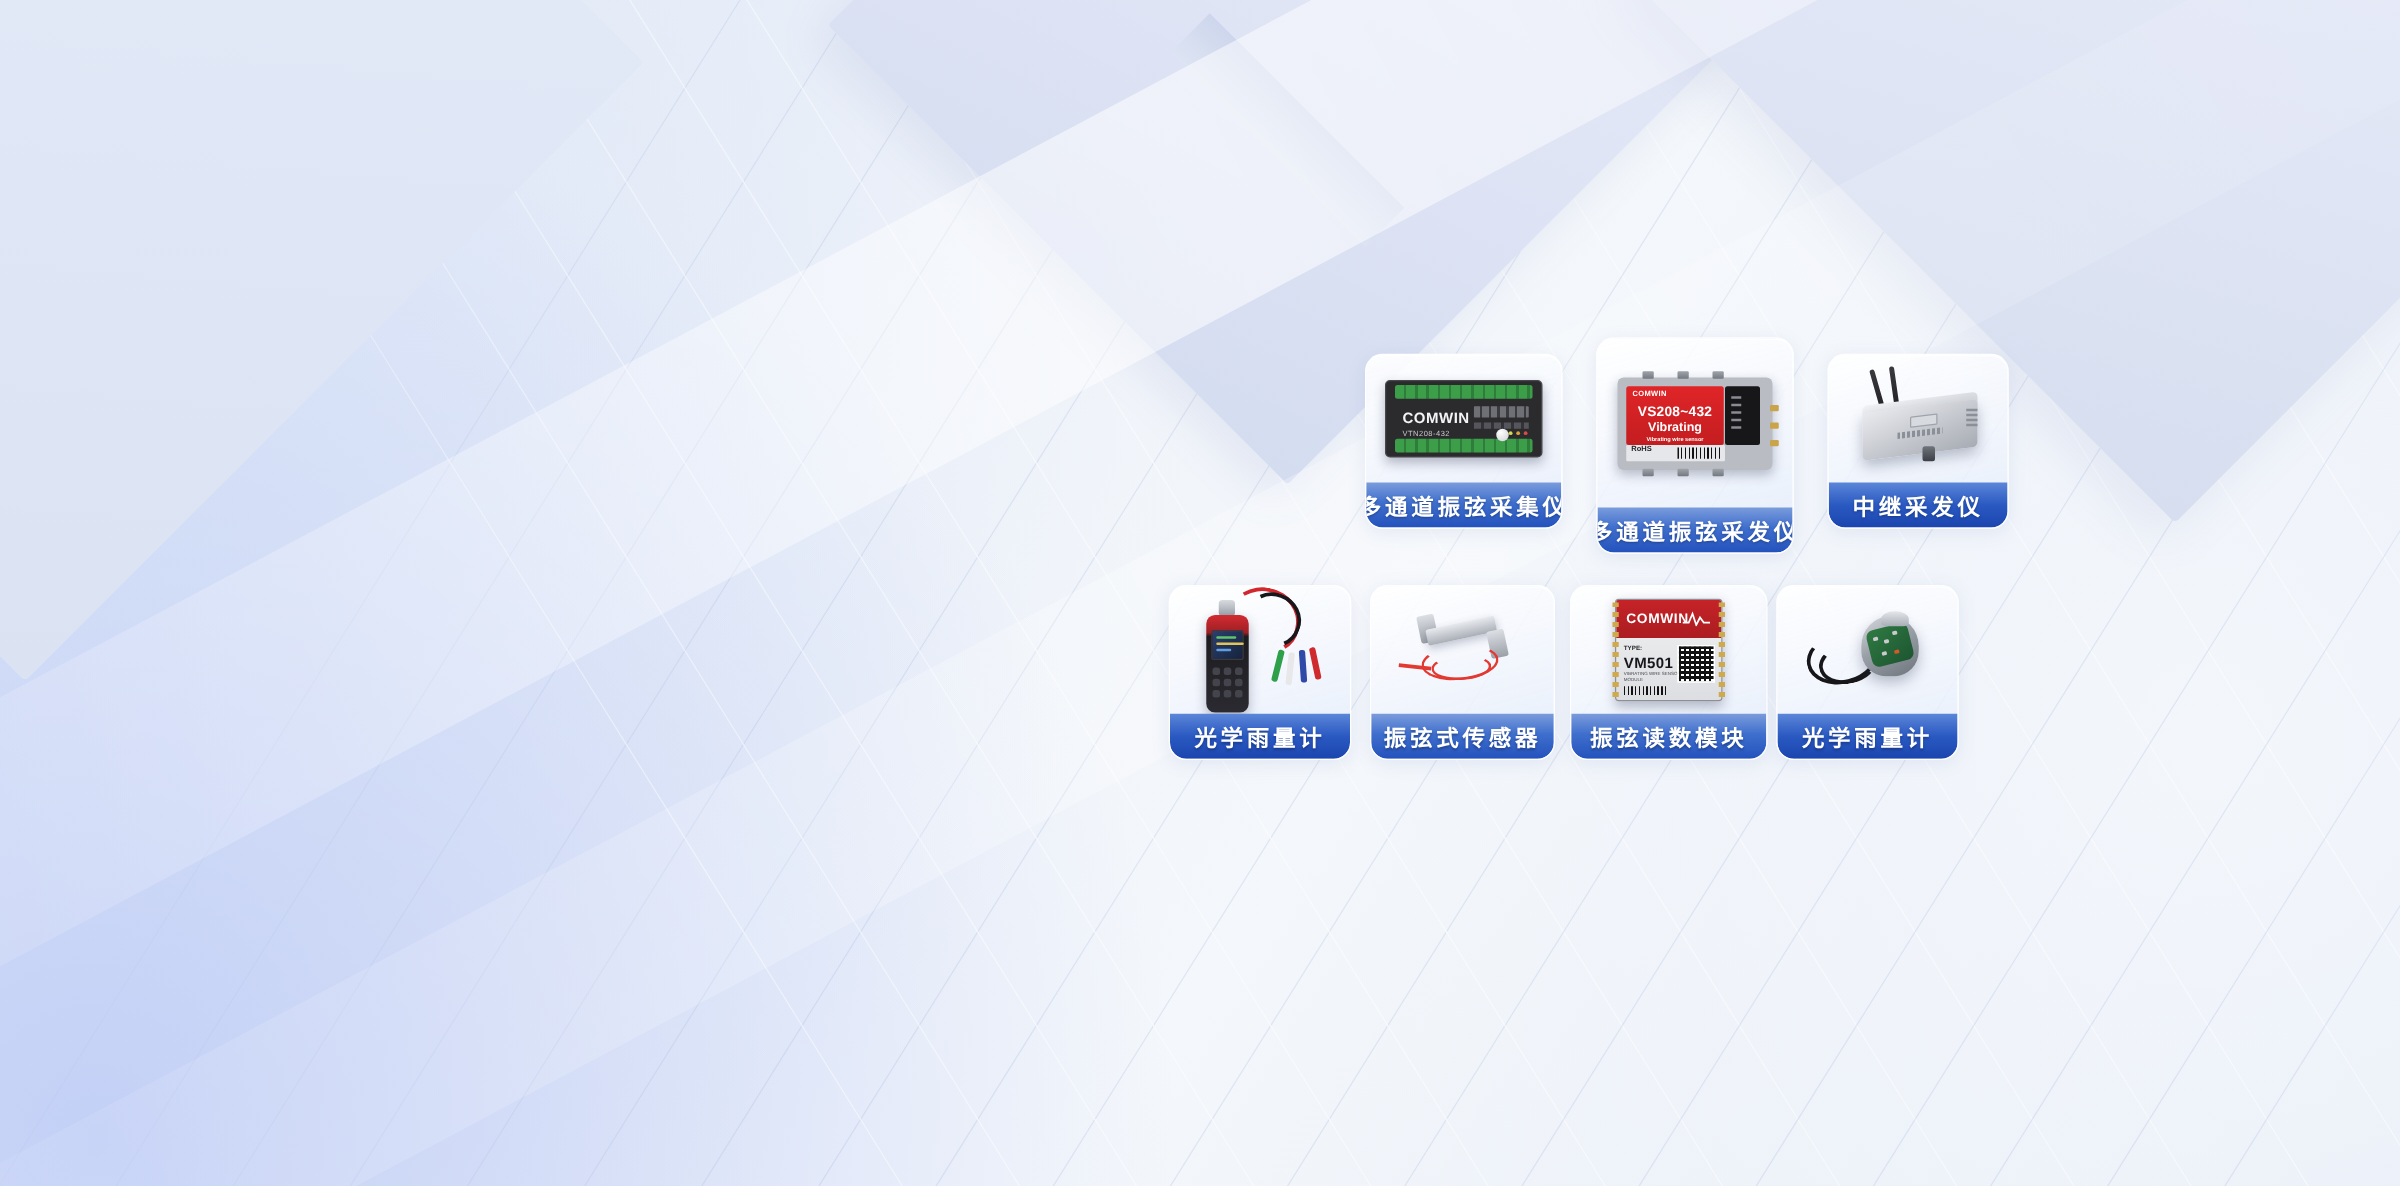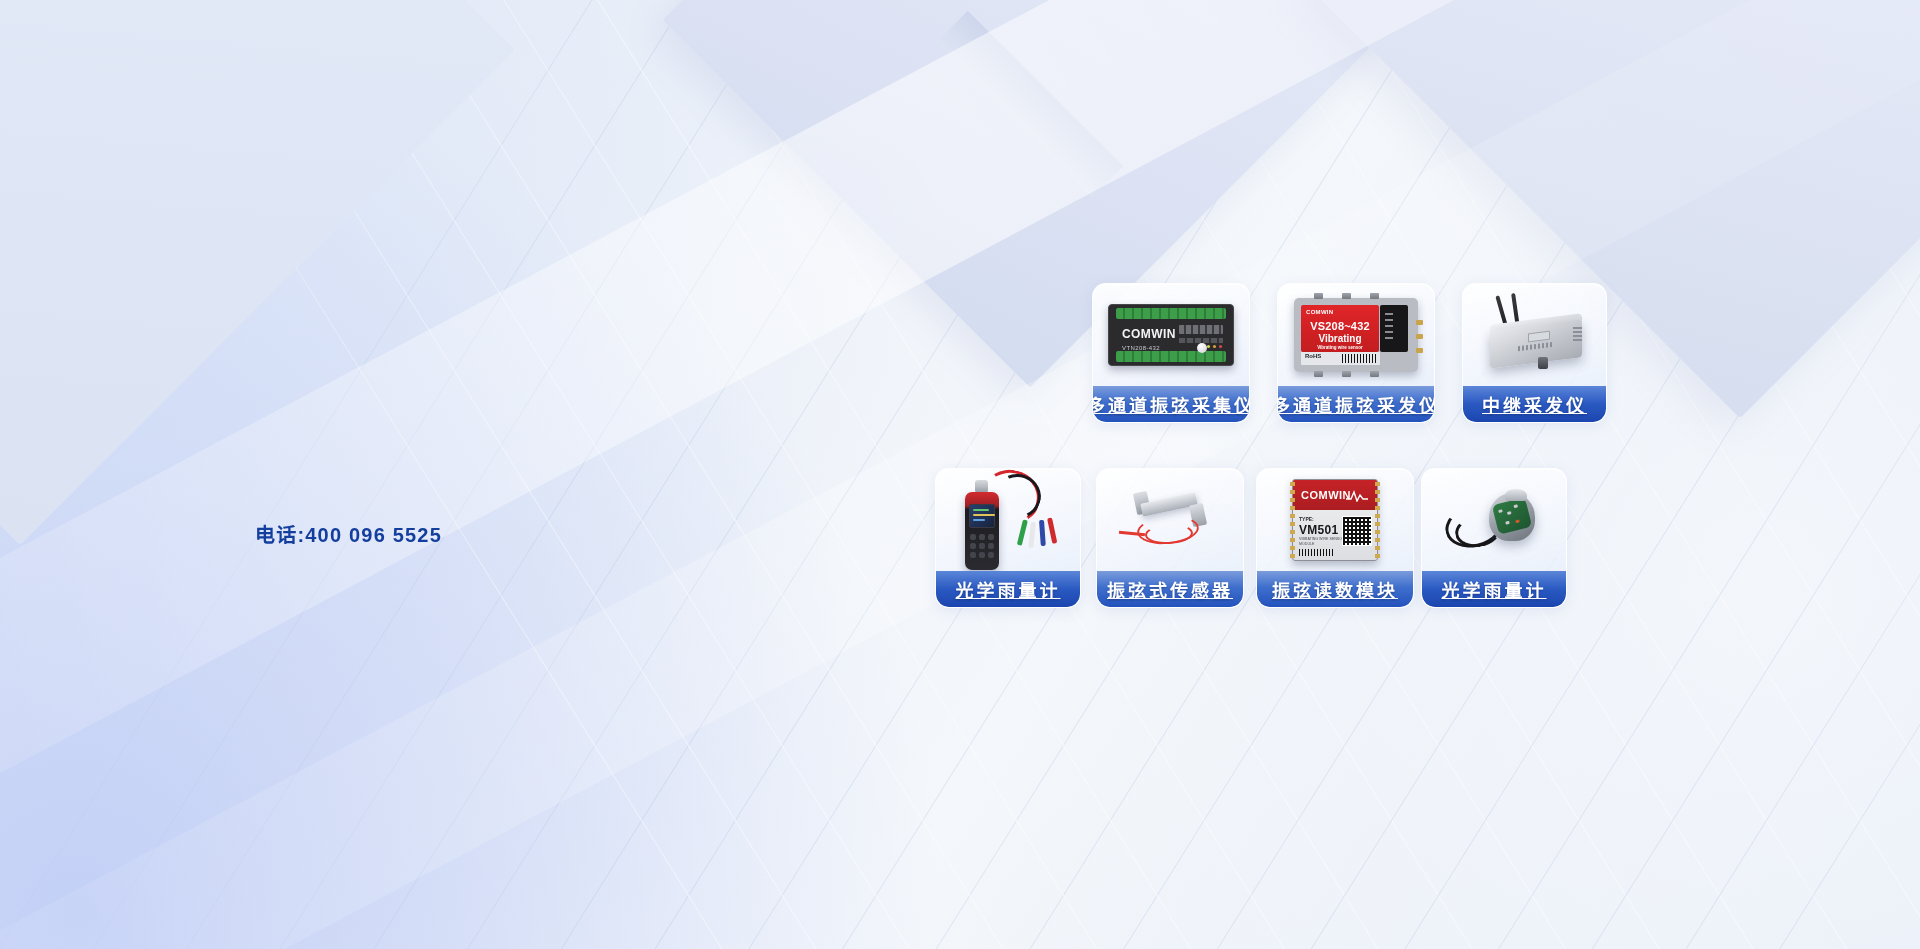--- a/index.html
+++ b/index.html
@@ -119,21 +119,20 @@
     display:flex; align-items:center; justify-content:center;
   }
   .card-label {
     position:absolute; left:0; right:0; bottom:0; height:36px;
     display:flex; align-items:center; justify-content:center;
     background:linear-gradient(180deg,#7b9cdc 0%,#3f6fcd 45%,#2452bd 100%);
     color:#ffffff; font-size:18px; font-weight:bold; letter-spacing:3px;
     border-radius:0 0 13px 13px;
     text-shadow:0 1px 2px rgba(10,30,80,.45);
     white-space:nowrap;
-    text-decoration:underline;
   }
   .card.featured .card-label {
     background:linear-gradient(180deg,#5b86d8 0%,#2a59c2 50%,#1b45ae 100%);
     text-align:right;
   }
 
   
   .dev { position:relative; }
 
   
@@ -360,21 +359,20 @@
   </div>
   <div class="slab" id="slab-right">
     <div class="face"></div>
   </div>
 
   <div class="sheen" id="sheen-a"></div>
   <div class="sheen" id="sheen-b"></div>
 
 
   <div id="contact-block">
-    <div class="contact-line">电话:400 096 5525</div>
   </div>
 
   <div id="product-grid">
 
     <div class="card" style="left:1092px; top:283px; width:158px; height:140px;">
       <div class="card-image">
         <div class="dev dev-vtn">
           <div class="term t"></div>
           <div class="term b"></div>
           <div class="brand">COMWIN</div>
@@ -385,21 +383,21 @@
             <i style="background:#d8d84a"></i>
               <i style="background:#d8a33a"></i>
               <i style="background:#d84a4a"></i>
           </div>
           <div class="knob"></div>
         </div>
       </div>
       <div class="card-label">多通道振弦采集仪</div>
     </div>
 
-    <div class="card" style="left:1277px; top:283px; width:158px; height:140px;">
+    <div class="card" style="left:1277px; top:270px; width:158px; height:173px;">
       <div class="card-image">
         <div class="dev dev-vs">
           <div class="body"></div>
           <div class="blk">
               <i style="top:8px"></i>
               <i style="top:14px"></i>
               <i style="top:20px"></i>
               <i style="top:26px"></i>
               <i style="top:32px"></i>
             </div>

